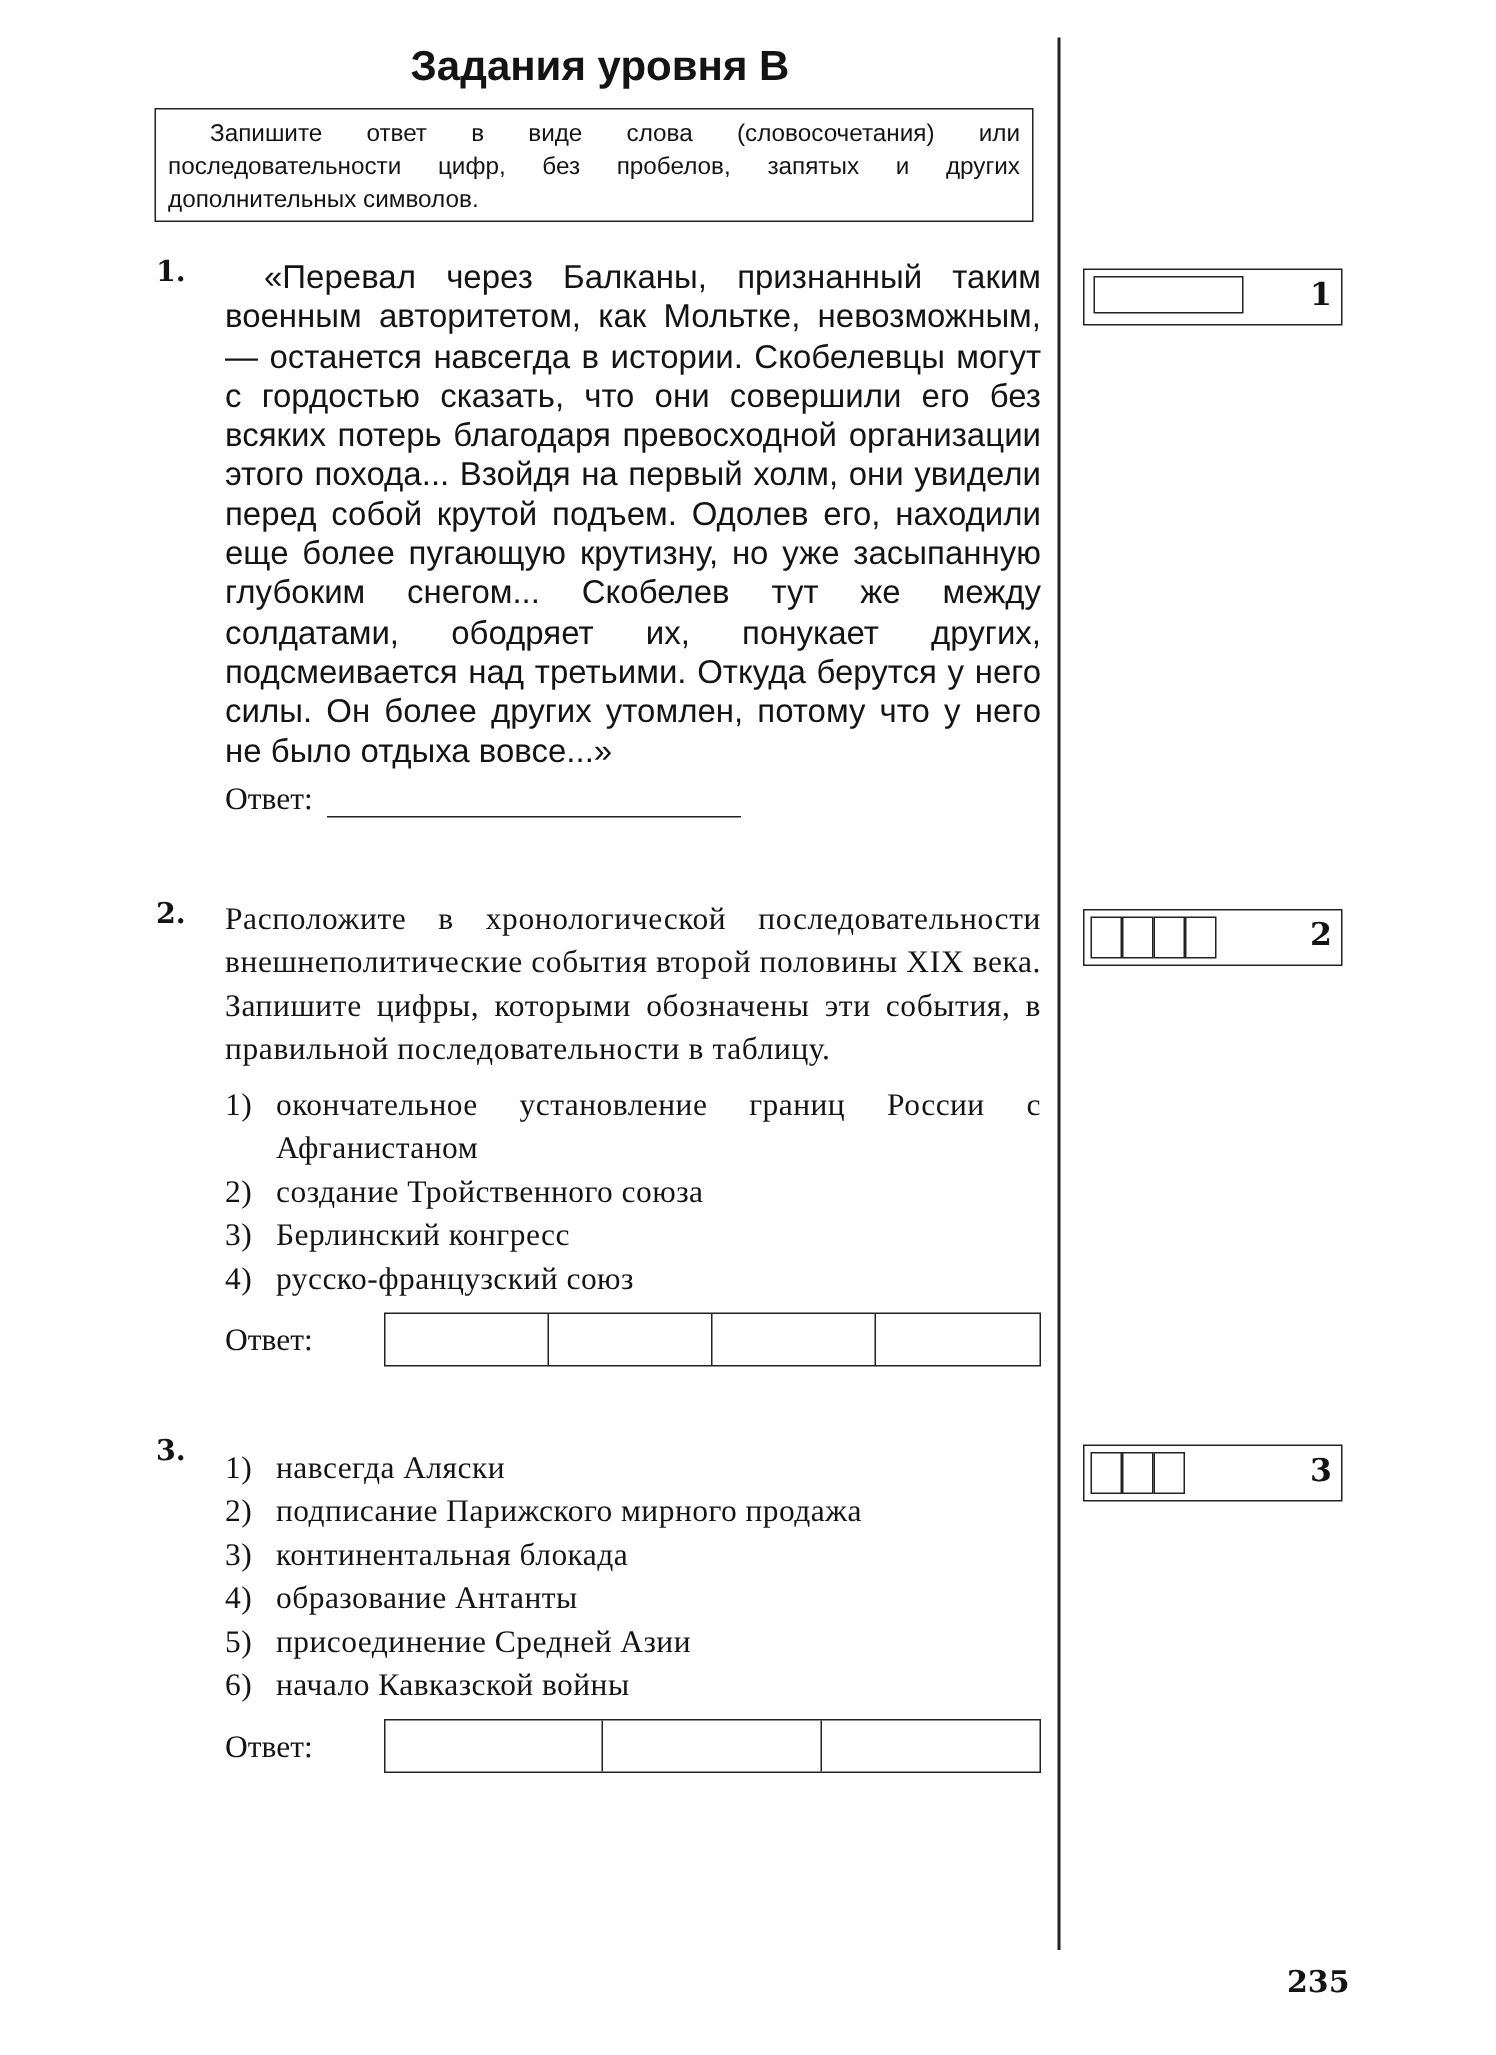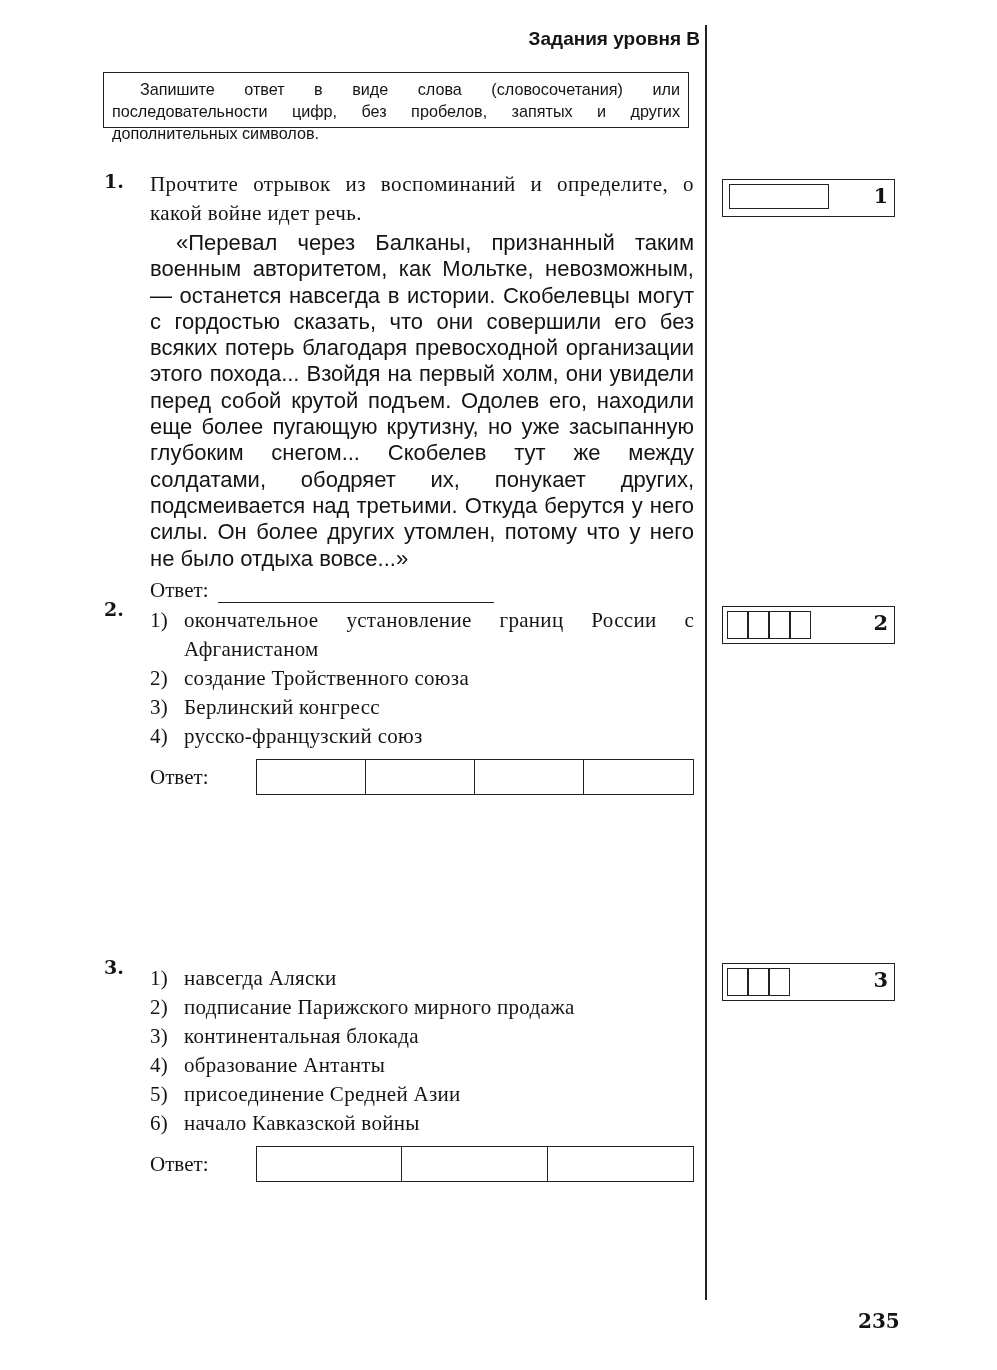--- a/index.html
+++ b/index.html
@@ -1,21 +1,21 @@
 <!DOCTYPE html>
 <html><head>
   <meta charset="utf-8">
   <style>
     html, body { margin: 0; padding: 0; background: #ffffff; }
     body { width: 997px; height: 1370px; position: relative; overflow: hidden; color: #141414; }
 
-    .heading { position: absolute; left: 100px; width: 600px; top: 28px; text-align: right;
-      font-family: "Liberation Sans", sans-serif; font-weight: bold; font-size: 19px; }
+    .heading { position: absolute; left: 100px; width: 600px; top: 28px; text-align: center;
+      font-family: "Liberation Sans", sans-serif; font-weight: bold; font-size: 28px; }
 
-    .instr { position: absolute; left: 103px; top: 72px; width: 586px; height: 56px;
+    .instr { position: absolute; left: 103px; top: 72px; width: 586px; height: 76px;
       border: 1.5px solid #222; box-sizing: border-box; padding: 5px 8px 4px 8px;
       font-family: "Liberation Sans", sans-serif; font-size: 16.2px; line-height: 22px;
       text-align: justify; text-indent: 28px; }
 
     .vrule { position: absolute; left: 705px; top: 25px; width: 2px; height: 1275px; background: #222; }
 
     .task { position: absolute; left: 104px; width: 590px; }
     .task-num { position: absolute; left: 0; top: 0; font-family: "DejaVu Serif", serif; font-weight: bold; font-size: 19px; }
     .task-body { margin-left: 46px; }
     .task-text { font-family: "Liberation Serif", serif; font-size: 21px; line-height: 29px; text-align: justify; letter-spacing: 0.4px; }
@@ -48,36 +48,36 @@
 
 <div class="heading">Задания уровня В</div>
 
 <div class="instr">Запишите ответ в виде слова (словосочетания) или последовательности цифр, без пробелов, запятых и других дополнительных символов.</div>
 
 <div class="vrule"></div>
 
 <div class="task" style="top:170px;">
   <div class="task-num">1.</div>
   <div class="task-body">
-    <div class="task-text">Прочтите отрывок из воспоминаний и определите, о какой войне идет речь.</div>
     <div class="quote">«Перевал через Балканы, признанный таким военным авторитетом, как Мольтке, невозможным, — останется навсегда в истории. Скобелевцы могут с гордостью сказать, что они совершили его без всяких потерь благодаря превосходной организации этого похода... Взойдя на первый холм, они увидели перед собой крутой подъем. Одолев его, находили еще более пугающую крутизну, но уже засыпанную глубоким снегом... Скобелев тут же между солдатами, ободряет их, понукает других, подсмеивается над третьими. Откуда берутся у него силы. Он более других утомлен, потому что у него не было отдыха вовсе...»</div>
     <div class="answer-line-row">
       <span>Ответ:</span>
       <span class="answer-underline"></span>
     </div>
   </div>
 </div>
 <div class="side-box" style="top:179px;">
   <div class="side-wide"></div>
   <div class="side-num">1</div>
 </div>
 
 <div class="task" style="top:598px;">
   <div class="task-num">2.</div>
   <div class="task-body">
+    <div class="task-text">Расположите в хронологической последовательности внешнеполитические события второй половины XIX века. Запишите цифры, которыми обозначены эти события, в правильной последовательности в таблицу.</div>
     <div class="options">
       <div class="opt">
         <span class="opt-num">1)</span>
         <span class="opt-text">окончательное установление границ России с Афганистаном</span>
       </div>
       <div class="opt">
         <span class="opt-num">2)</span>
         <span class="opt-text">создание Тройственного союза</span>
       </div>
       <div class="opt">

